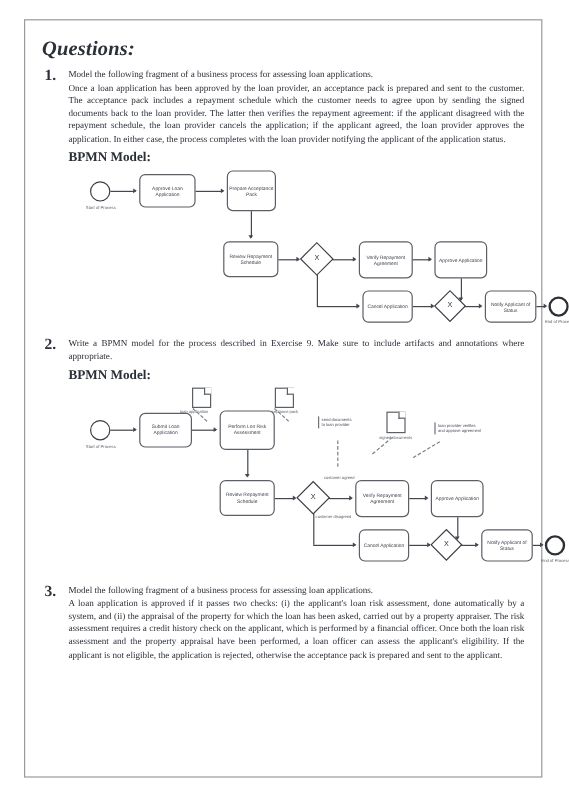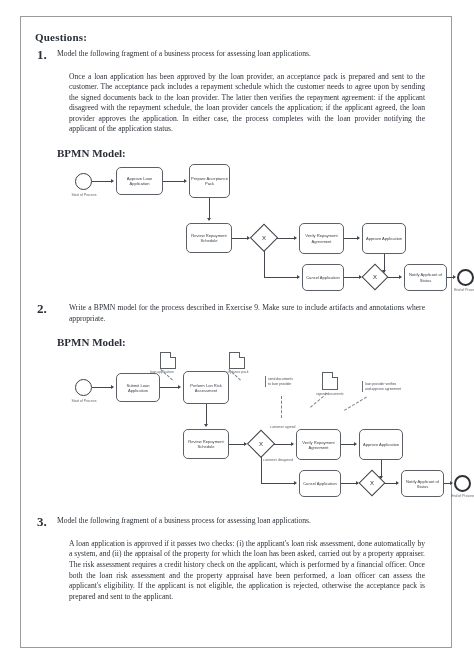--- a/index.html
+++ b/index.html
@@ -2,25 +2,25 @@
 <html><head>
 <meta charset="utf-8">
 <style>
   html,body{margin:0;padding:0;background:#fff;}
   body{width:474px;height:670px;position:relative;overflow:hidden;
        font-family:"Liberation Serif",serif;color:#2b3038;}
   .page{position:absolute;left:20px;top:16px;width:432px;height:632px;
         background:#fff;border:1px solid #9a9a9a;box-sizing:border-box;}
   .inner{position:absolute;left:14px;top:14px;width:402px;}
 
-  h1.qtitle{font-size:11px;font-weight:bold;margin:0 0 6px 0;letter-spacing:.2px;}
+  h1.qtitle{font-size:17px;font-weight:bold;margin:0 0 6px 0;letter-spacing:.2px;font-style:italic;}
   .item{position:relative;margin:0 0 0 0;padding-left:22px;}
   .num{position:absolute;left:2px;top:-2px;font-size:13px;font-weight:bold;}
   .lead{font-size:7.6px;line-height:10.5px;margin:0 0 1px 0;}
-  .para{font-size:7.6px;line-height:10.6px;text-align:justify;margin:12px;}
+  .para{font-size:7.6px;line-height:10.6px;text-align:justify;margin:0;}
   .bpmn-h{font-size:11px;font-weight:bold;margin:4px 0 2px 0;}
 
   .diagram{position:relative;width:402px;}
   .d1{height:128px;}
   .d2{height:150px;}
 
   .task{position:absolute;box-sizing:border-box;border:1px solid #5b5f66;
         border-radius:5px;background:#fff;display:flex;align-items:center;
         justify-content:center;text-align:center;font-family:"Liberation Sans",sans-serif;
         font-size:4.1px;line-height:5.2px;color:#3a3f47;padding:1px;}

